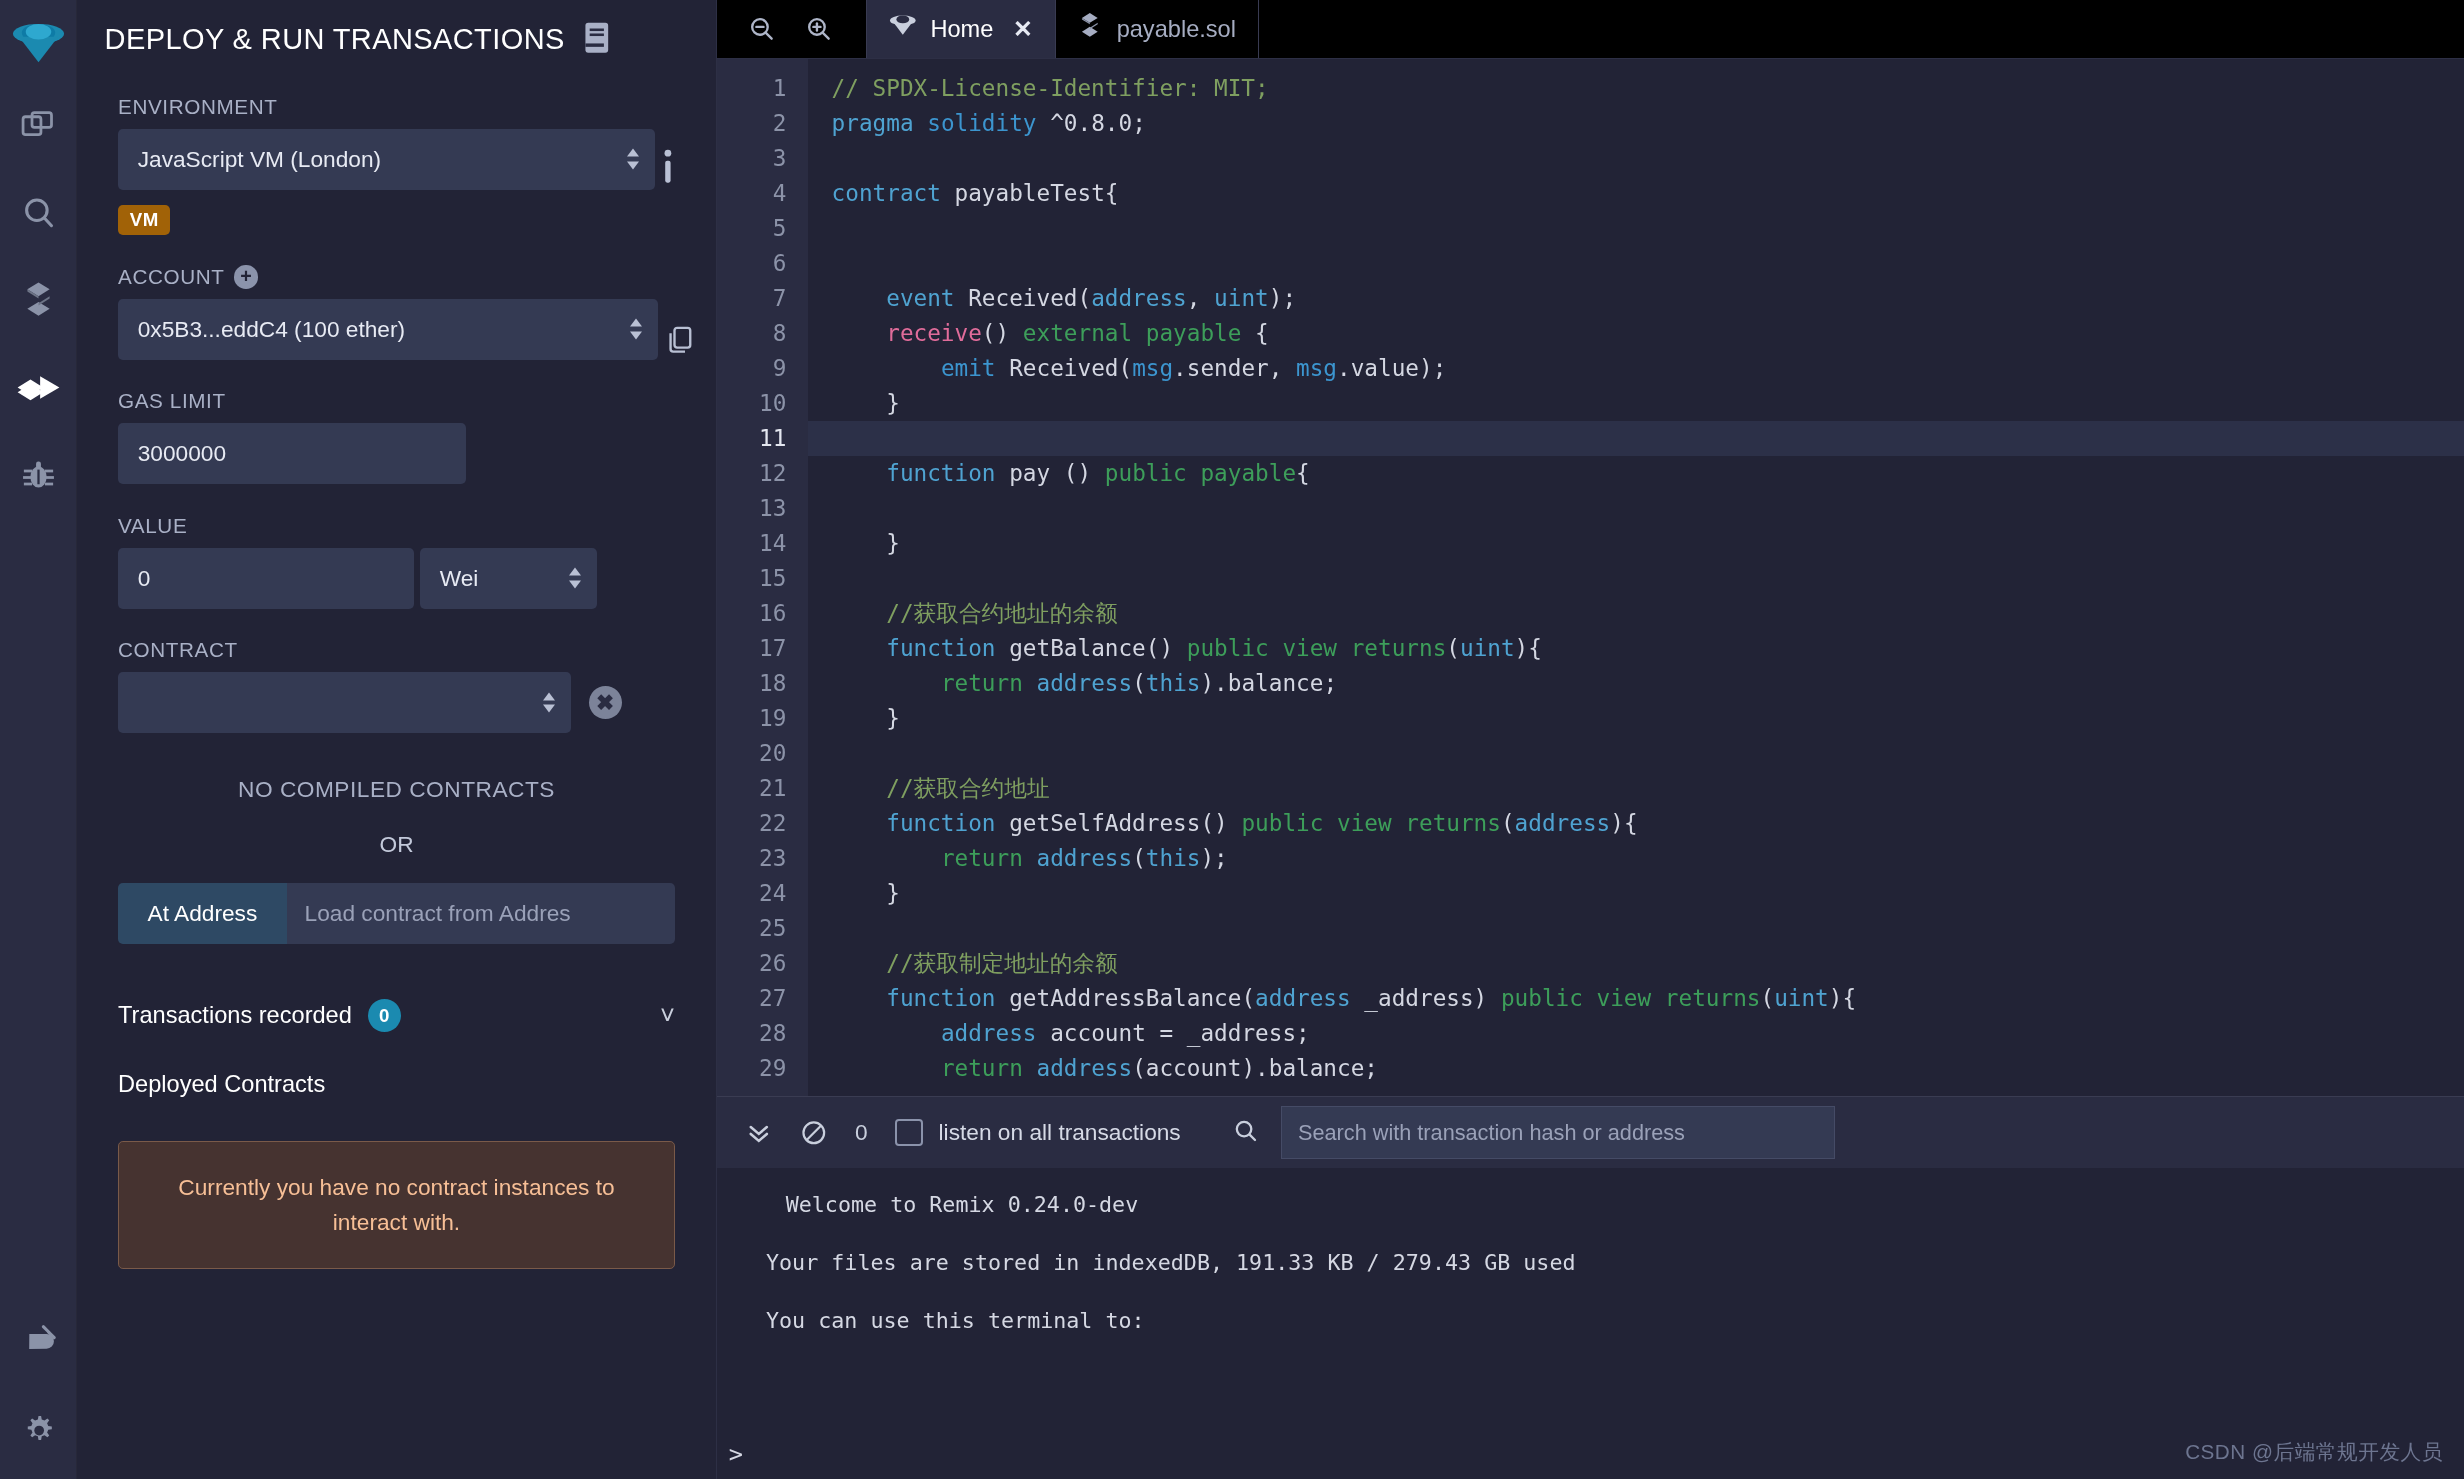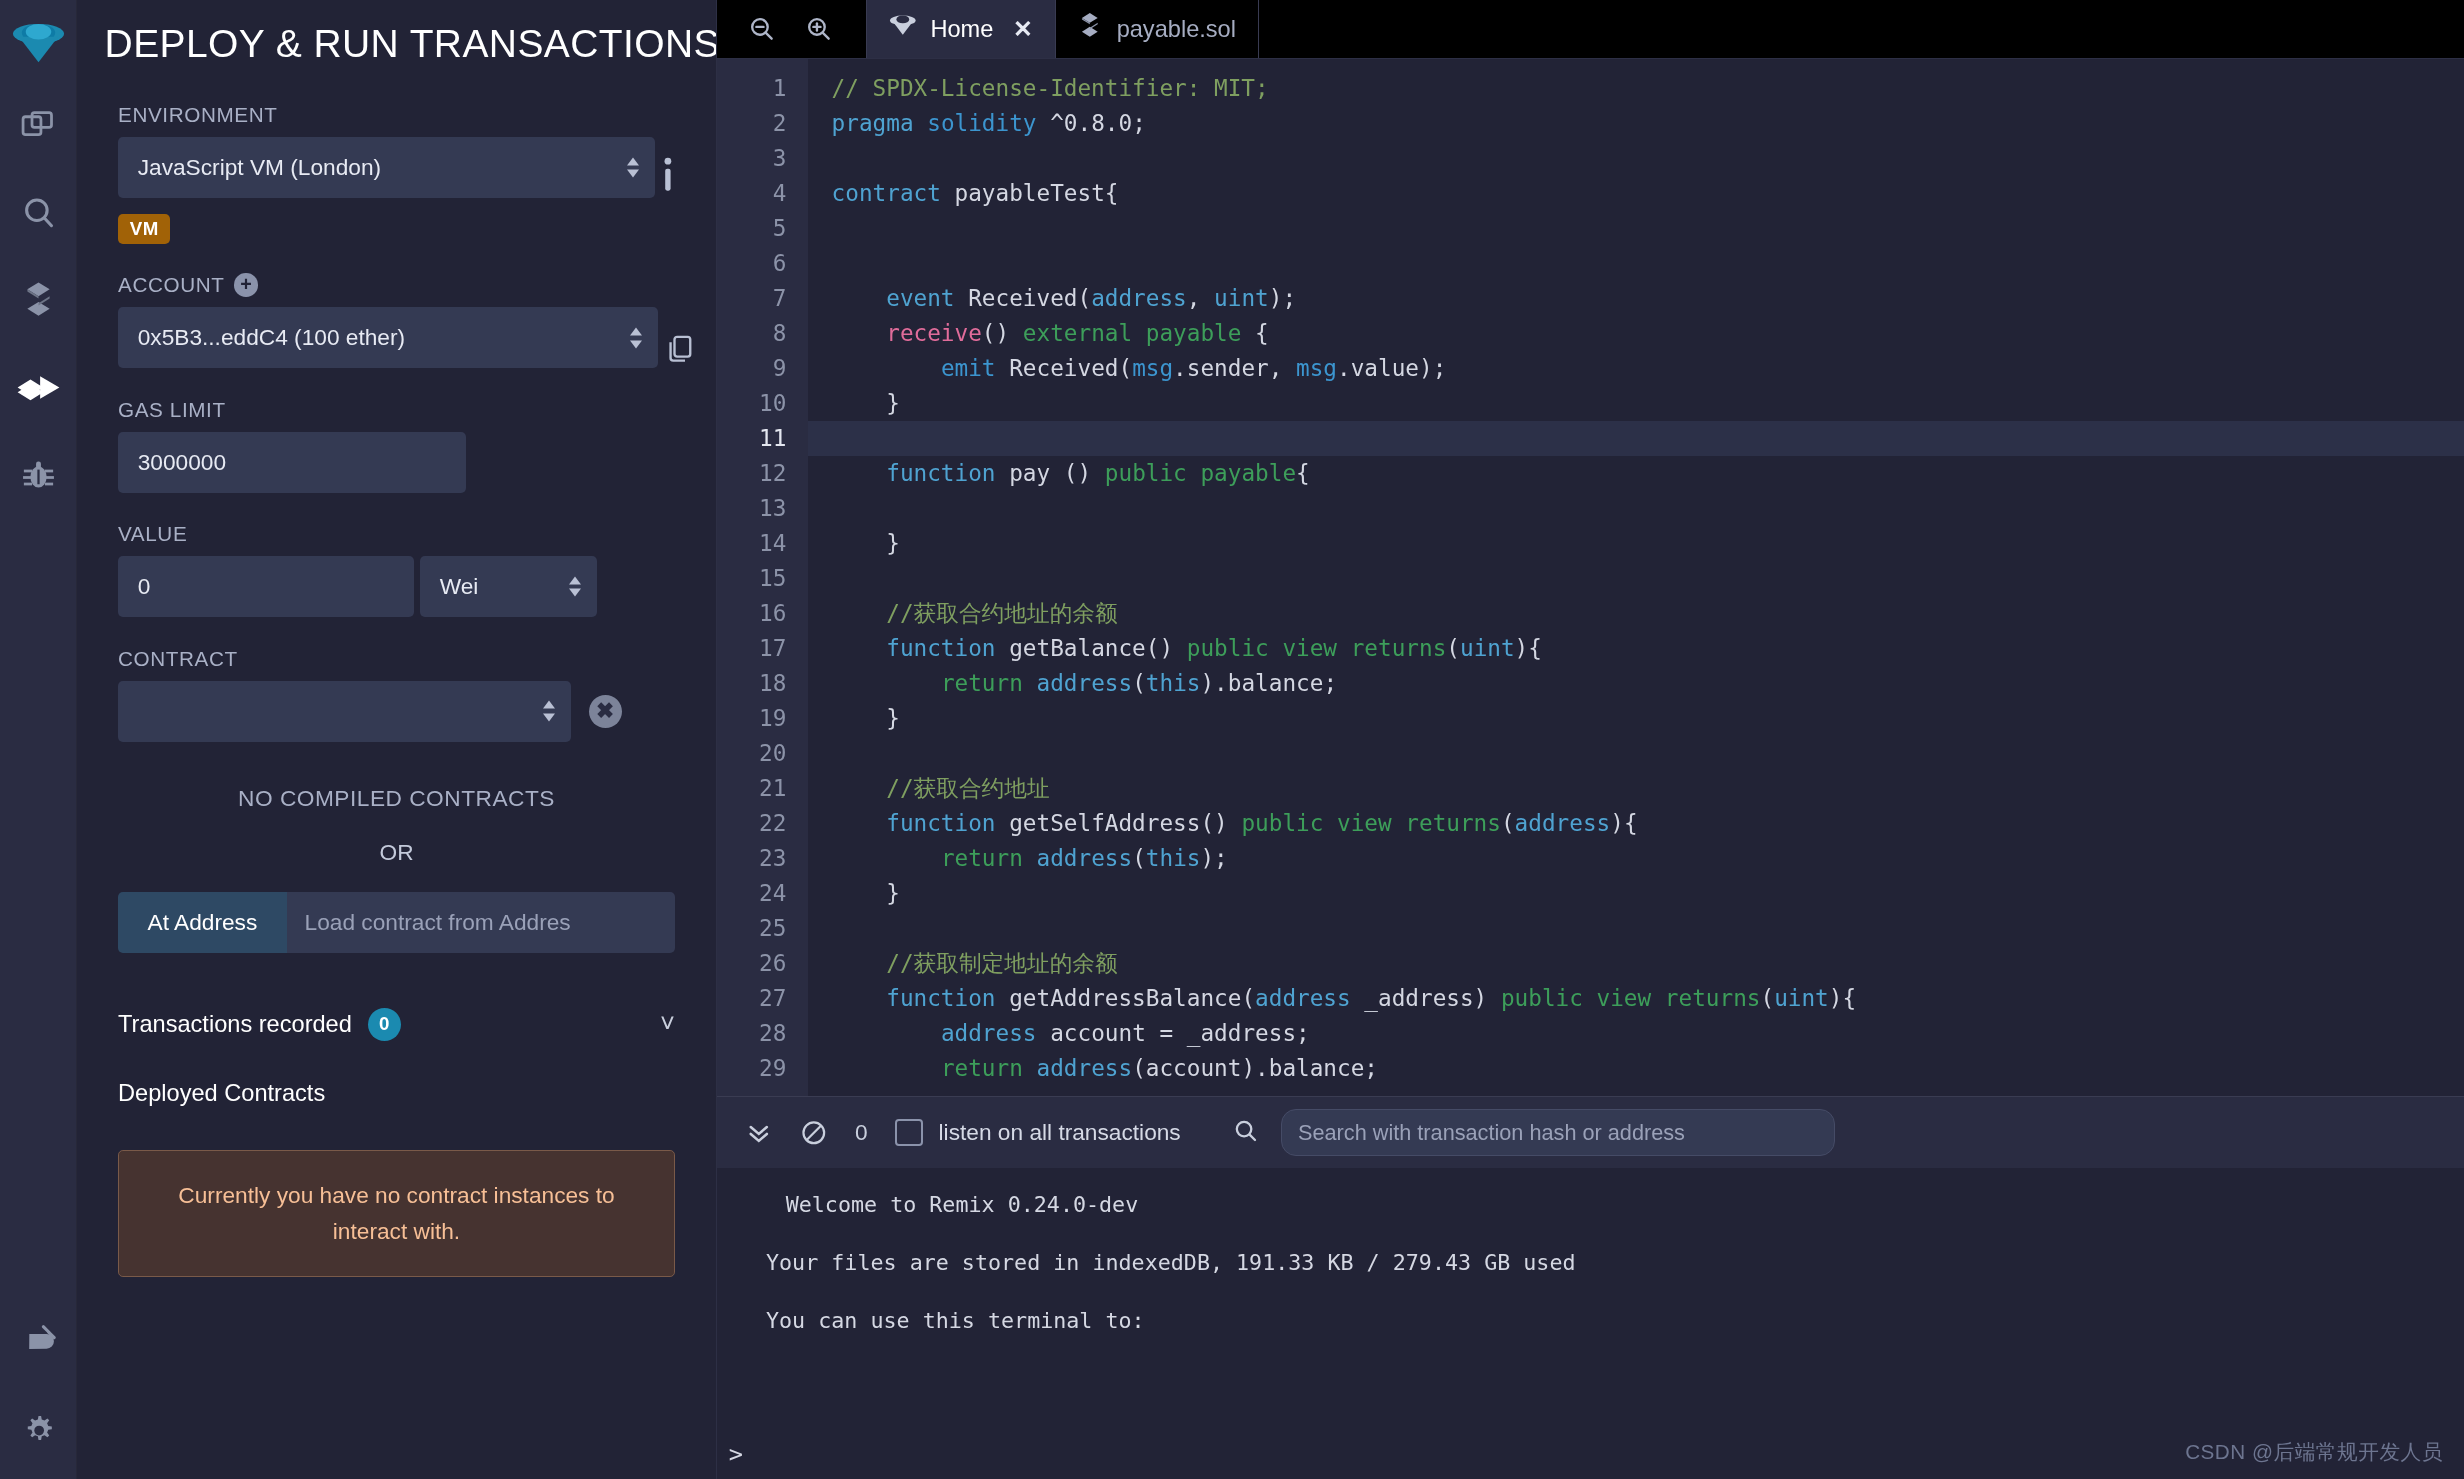--- a/index.html
+++ b/index.html
@@ -36,21 +36,21 @@
     padding: 0 0 0 0;
     overflow: hidden;
     position: relative;
   }
   .panel-header {
     display: flex; align-items: center;
     padding: 21.7px 27.6px 9.9px 27.6px;
     gap: 19.7px;
   }
   .panel-title {
-    color: #ffffff; font-size: 39px; letter-spacing: 0.4px;
+    color: #ffffff; font-size: 29px; letter-spacing: 0.4px;
     font-weight: 400; white-space: nowrap;
   }
   .panel-body { padding: 27.6px 41px 0 41px; }
 
   .field-label {
     color: #a9b0c6; font-size: 20.7px; letter-spacing: 0.6px;
     margin-bottom: 9.9px; display: flex; align-items: center; gap: 9.9px;
   }
   .field-label.spaced { margin-top: 29.6px; }
 
@@ -212,22 +212,22 @@
   }
   .term-icon { cursor: pointer; display: flex; align-items: center; }
   .term-count { color: #c9cfdd; font-size: 22.7px; }
   .term-check {
     width: 27.6px; height: 27.6px; border: 2px solid #8b93ab; border-radius: 3.9px;
     background: #2a2c42; cursor: pointer; flex: 0 0 27.6px;
   }
   .term-check-label { color: #d6dae6; font-size: 22.7px; margin-left: -11.8px; }
   .term-search-wrap { display: flex; align-items: center; gap: 21.7px; margin-left: 23.6px; }
   .term-search-input {
-    width: 554px; height: 47px; background: #343a53; border: 1px solid #454b66;
-    border-radius: 15px; color: #a3a3a3; font-size: 21.7px; padding: 0 15.8px;
+    width: 554px; height: 53px; background: #343a53; border: 1px solid #454b66;
+    border-radius: 0; color: #a3a3a3; font-size: 21.7px; padding: 0 15.8px;
     font-family: "Liberation Sans", sans-serif;
   }
   .term-search-input::placeholder { color: #9aa1b8; }
 
   .term-body {
     flex: 1 1 auto; padding: 23.6px 49px 0 49px; overflow: hidden;
     font-family: "DejaVu Sans Mono", monospace;
     font-size: 21.7px; color: #d5d8e3;
   }
   .term-line { margin-bottom: 33px; }

